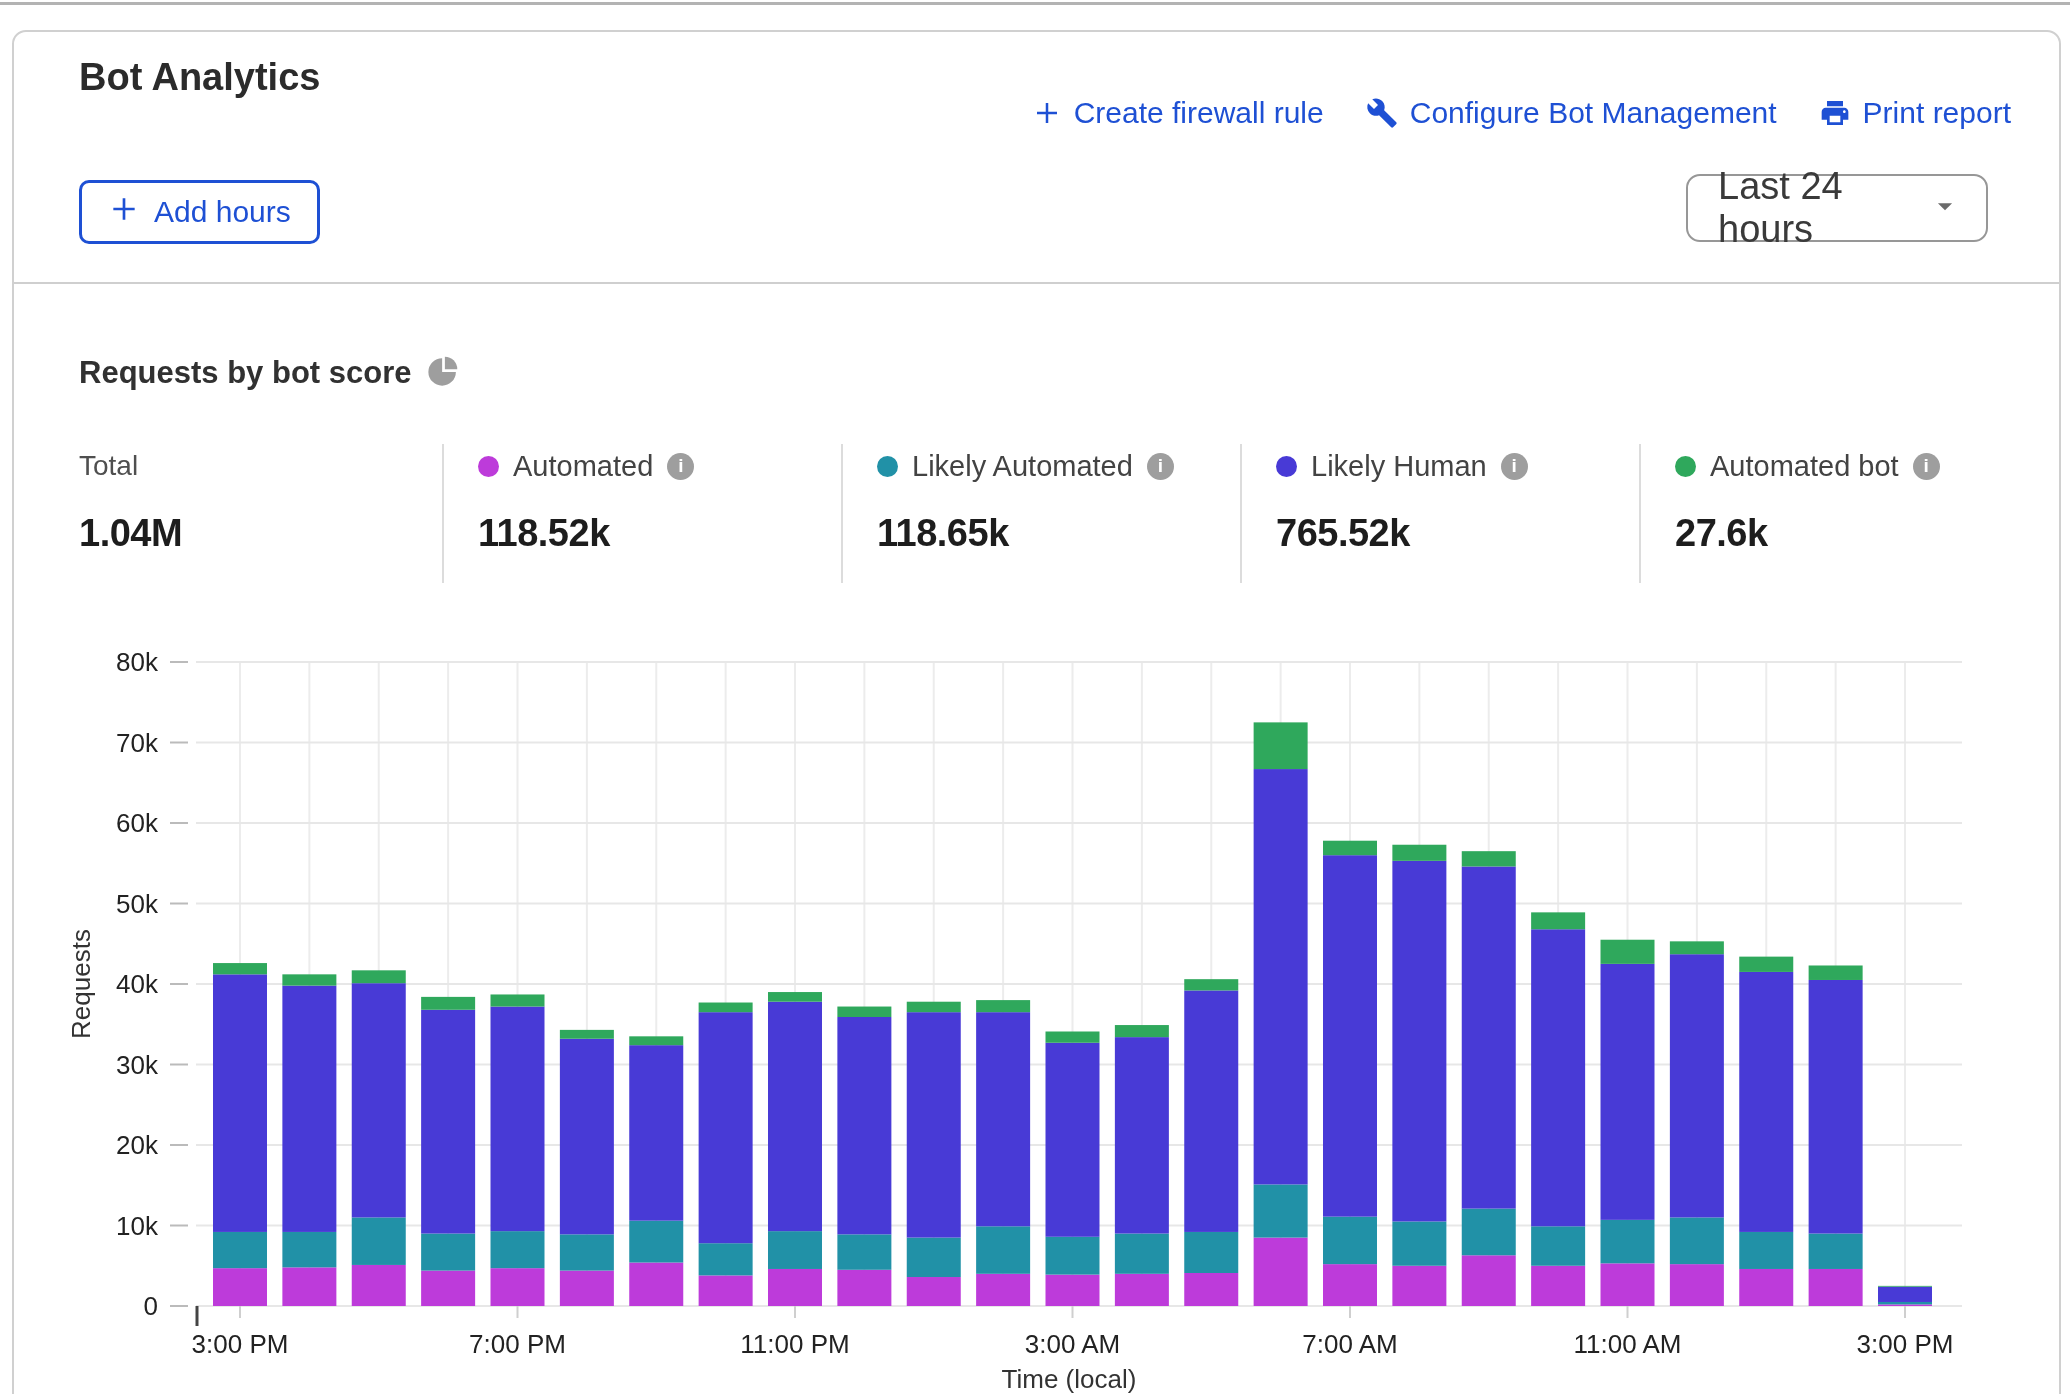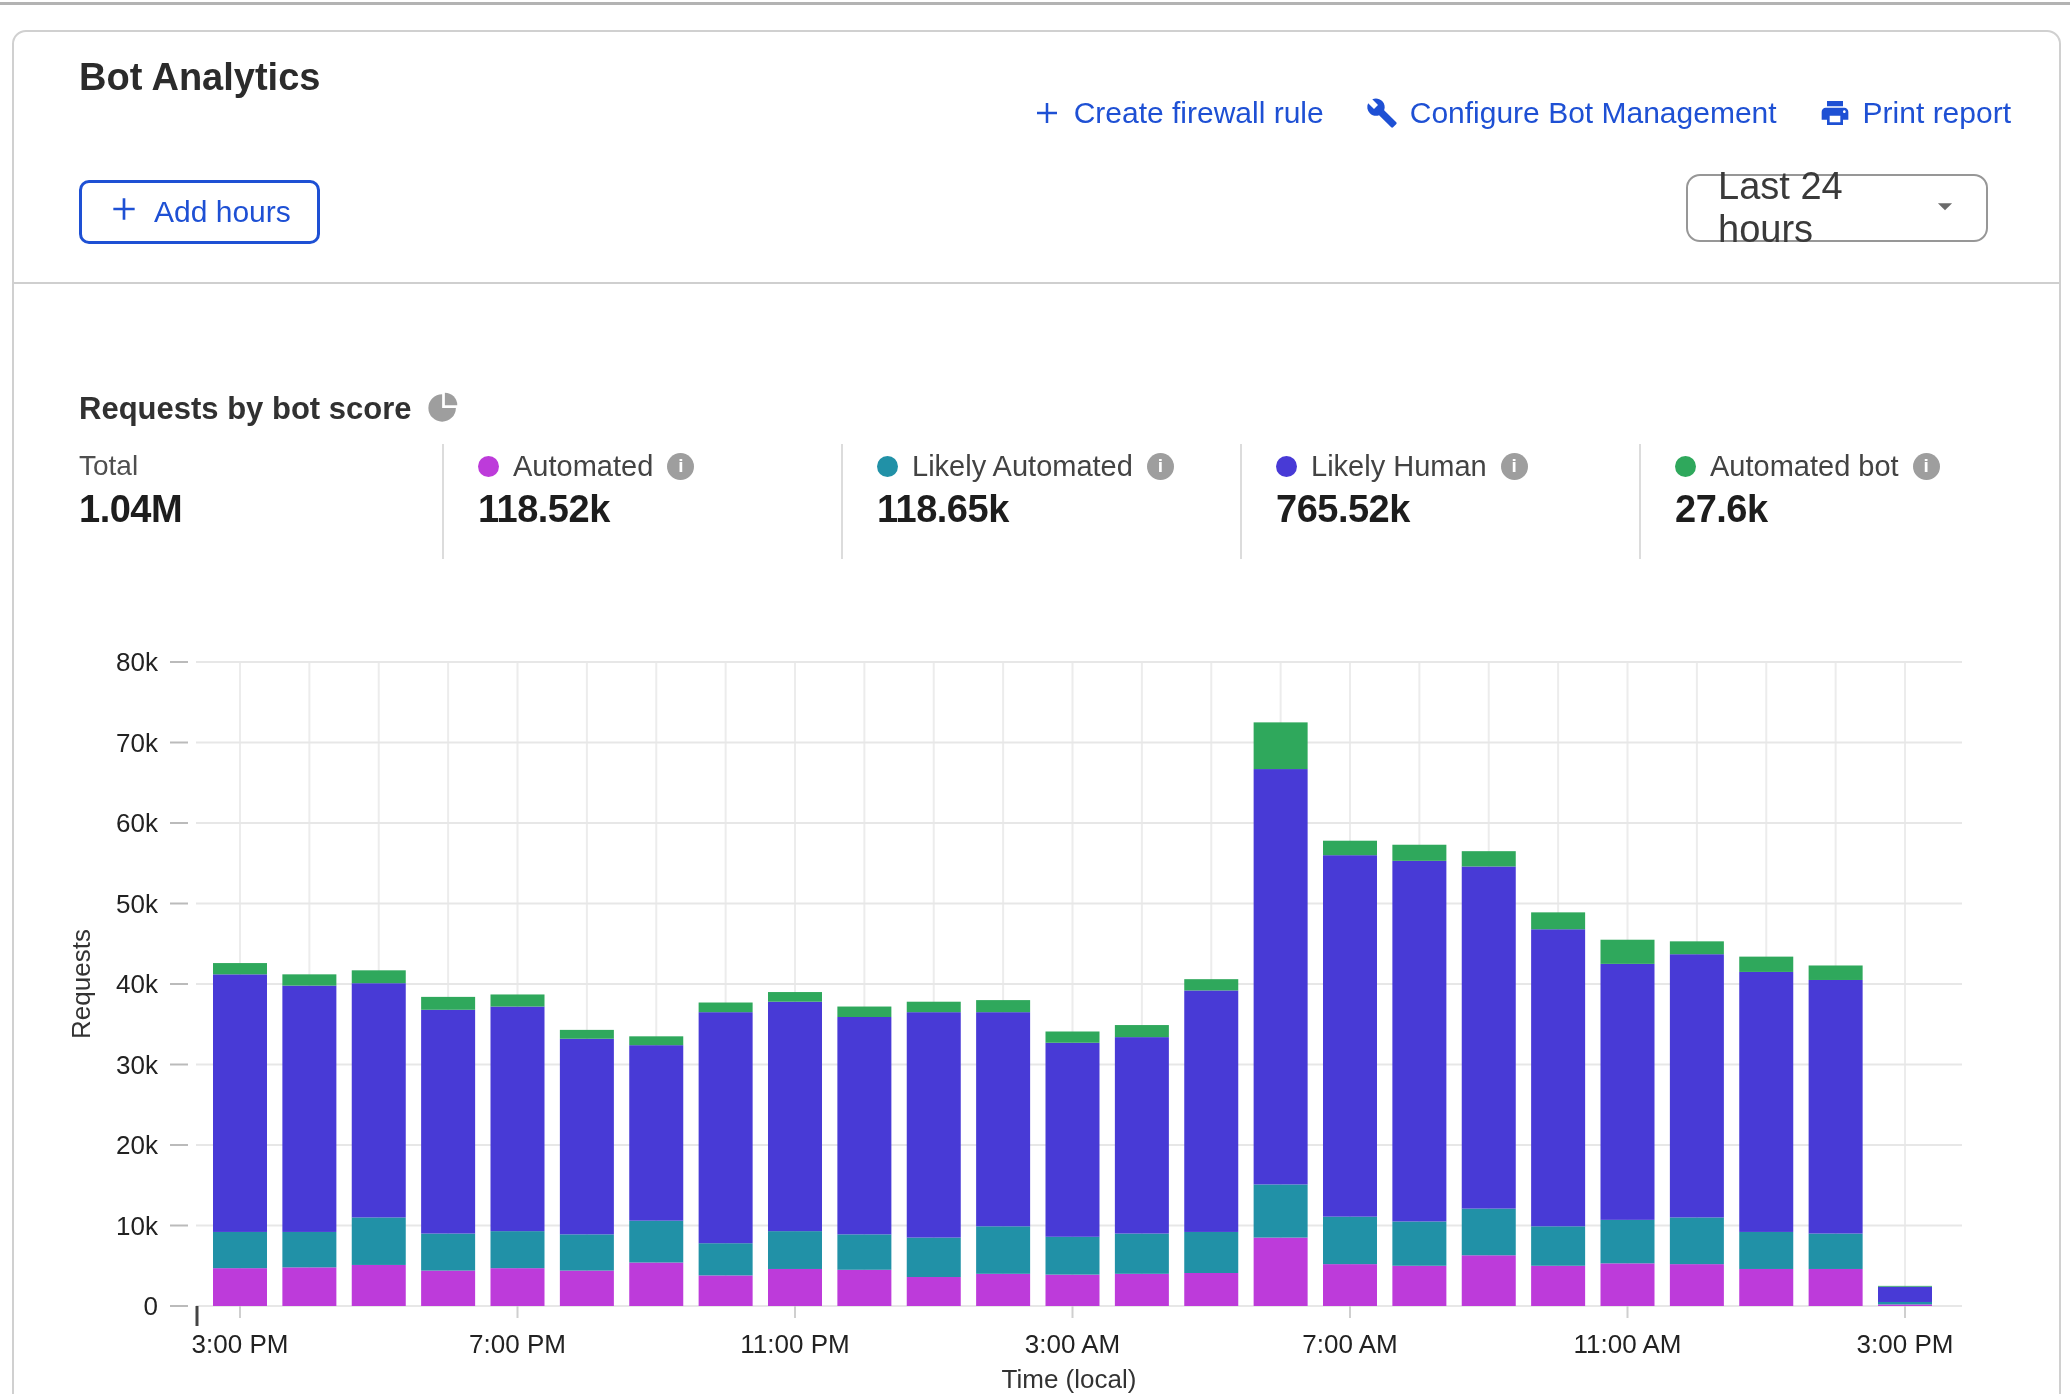--- a/index.html
+++ b/index.html
@@ -24,30 +24,30 @@
     font-family:"Liberation Sans", sans-serif; }
 
   .select { position:absolute; right:71px; top:142px; width:302px; height:68px; background:#fff;
     border:2px solid #979797; border-radius:14px; display:flex; align-items:center;
     justify-content:space-between; padding:0 24px 0 30px; cursor:pointer; }
   .select .val { font-size:38px; color:#3a3a3a; }
 
   .card-divider { position:absolute; left:0; right:0; top:250px; height:2px; background:#cfcfcf; }
 
   
-  .section-title-row { position:absolute; left:65px; top:322px; display:flex; align-items:center; gap:16px;margin-top:36px; }
+  .section-title-row { position:absolute; left:65px; top:322px; display:flex; align-items:center; gap:16px; }
   .section-title { font-size:31px; font-weight:700; color:#313131; }
 
   .stats { position:absolute; left:65px; top:412px; display:flex; }
   .stat { padding-top:4px; padding-bottom:28px; }
   .stat-0 { width:363px; }
   .stat-1, .stat-2, .stat-3 { width:399px; }
   .stat-4 { width:400px; }
   .stat-1, .stat-2, .stat-3, .stat-4 { border-left:2px solid #dcdcdc; padding-left:34px; }
-  .stat-head { display:flex; align-items:center; gap:14px; height:36px; margin-bottom:4px;text-align:right; }
+  .stat-head { display:flex; align-items:center; gap:14px; height:36px; margin-bottom:28px;text-align:right; }
   .stat-label { font-size:29px; color:#434343; }
   .stat-0 .stat-label { color:#4f4f4f; font-size:28px; }
   .dot { width:21px; height:21px; border-radius:50%; flex:0 0 21px; }
   .info { width:27px; height:27px; border-radius:50%; background:#9e9e9e; color:#fff;
     font-size:19px; font-weight:800; display:flex; align-items:center; justify-content:center;
     cursor:pointer; font-style:normal; }
   .stat-value { font-size:38px; font-weight:600; color:#1d1d1d; letter-spacing:-0.5px; }
 
   
   #chart { position:absolute; left:0; top:600px; width:2070px; height:794px; }

